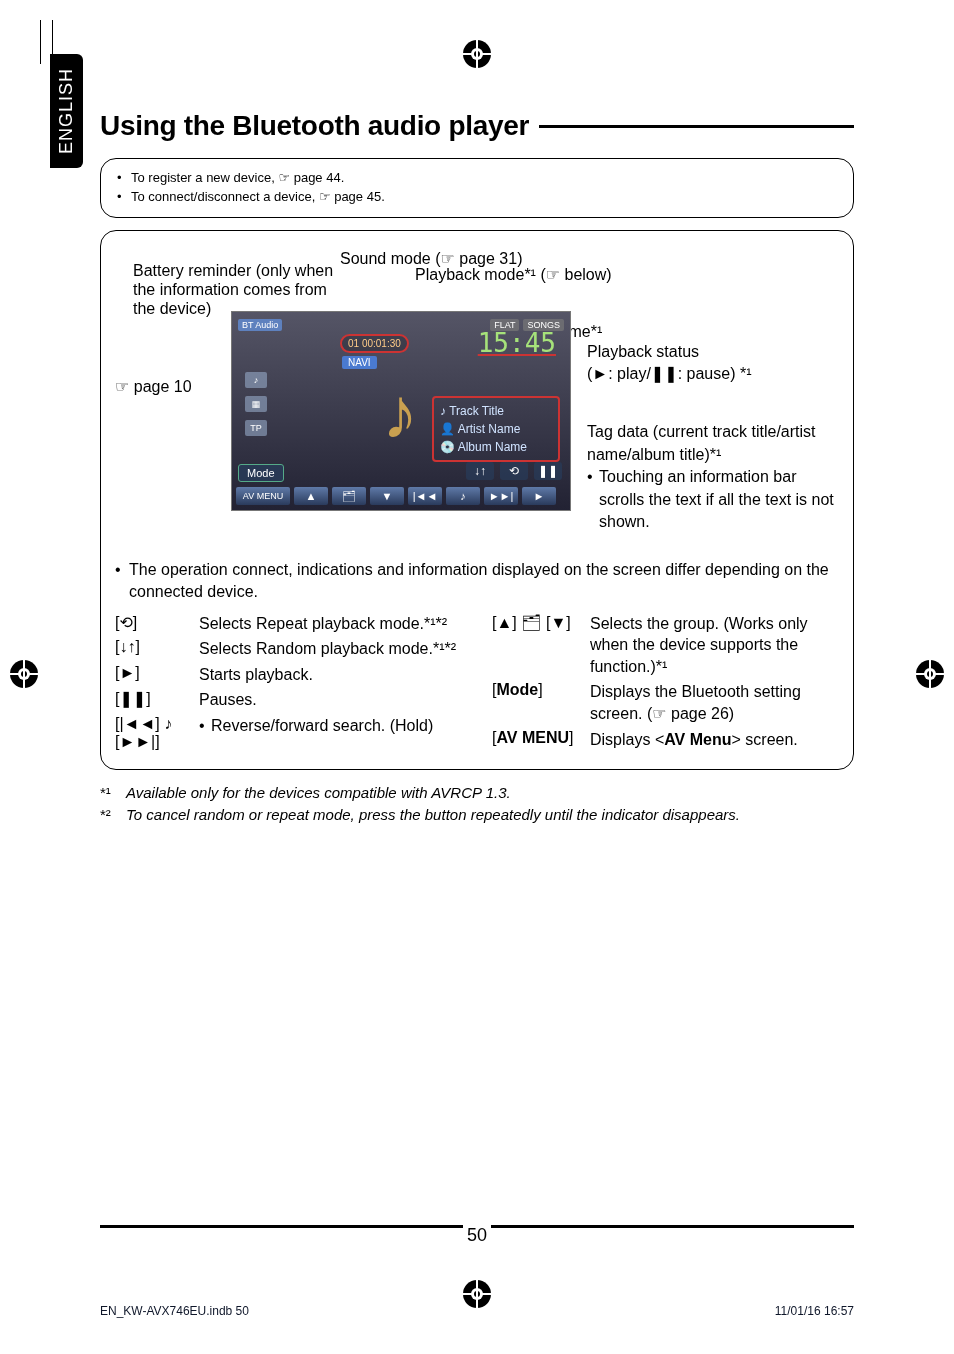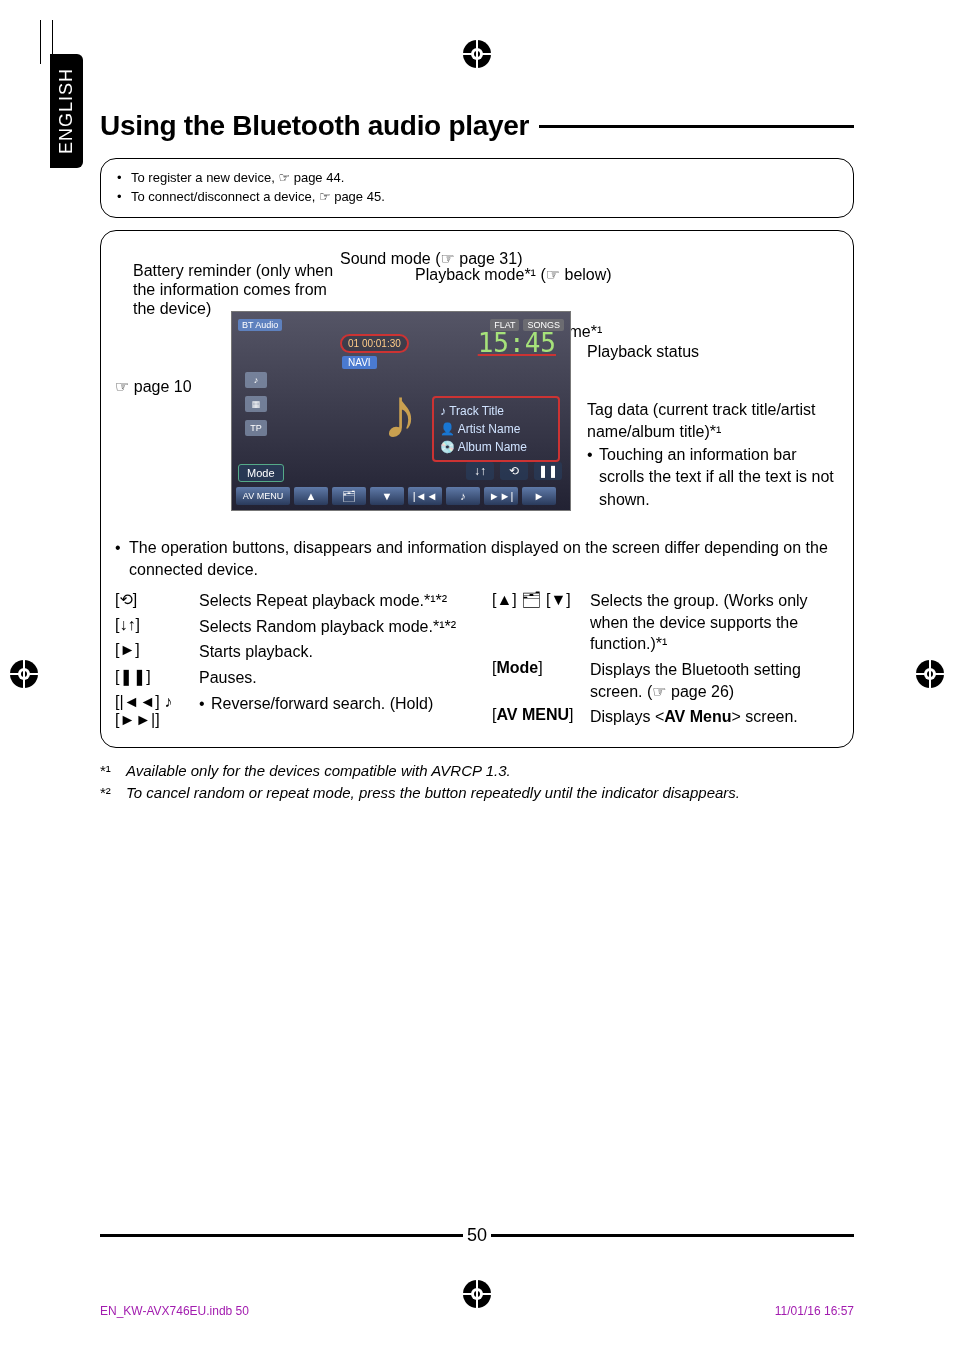--- a/index.html
+++ b/index.html
@@ -211,27 +211,27 @@
   .footnotes .fn { display:flex; gap:6px; }
   .footnotes .fk { width: 20px; flex:none; font-style: normal; }
 
   .page-num {
     position: absolute;
     left: 0; right: 0; bottom: -12px;
     text-align: center;
     font-size: 18px;
   }
   .pn-rule { height:3px; background:#000; flex:1; }
-  .pn-wrap { display:flex; align-items:center; gap:4px; }
+  .pn-wrap { display:flex; align-items:flex-start; gap:4px; }
 
   .footer {
     position: absolute;
     left: 100px; right: 100px; bottom: 36px;
     display: flex; justify-content: space-between;
-    font-size: 12px; color:#a21caf;
+    font-size: 12px; color:#0f172a;
   }
 </style>
 </head>
 <body>
 
 <div class="regmark reg-top">
     <div class="inner"></div>
   </div>
 <div class="regmark reg-bot">
     <div class="inner"></div>
@@ -310,31 +310,32 @@
           <div class="bb">|◄◄</div>
           <div class="bb">♪</div>
           <div class="bb">►►|</div>
           <div class="bb">►</div>
         </div>
       </div>
 
       <div class="right-col">
         <div class="blk" style="margin-top:30px">
           <div>Playback status</div>
+          <div>(►: play/❚❚: pause) *¹</div>
         </div>
         <div class="blk" style="margin-top:36px">
           <div>Tag data (current track title/artist name/album title)*¹</div>
           <ul>
               <li>Touching an information bar scrolls the text if all the text is not shown.</li>
             </ul>
         </div>
       </div>
     </div>
 
-    <div class="note-differ">The operation buttons, disappears and information displayed on the screen differ depending on the connected device.</div>
+    <div class="note-differ">The operation connect, indications and information displayed on the screen differ depending on the connected device.</div>
 
     <div class="btntable">
       <div class="col">
         <div class="row">
             <div class="key">[⟲]</div>
             <div class="desc">Selects Repeat playback mode.*¹*²</div>
           </div>
         <div class="row">
             <div class="key">[↓↑]</div>
             <div class="desc">Selects Random playback mode.*¹*²</div>

